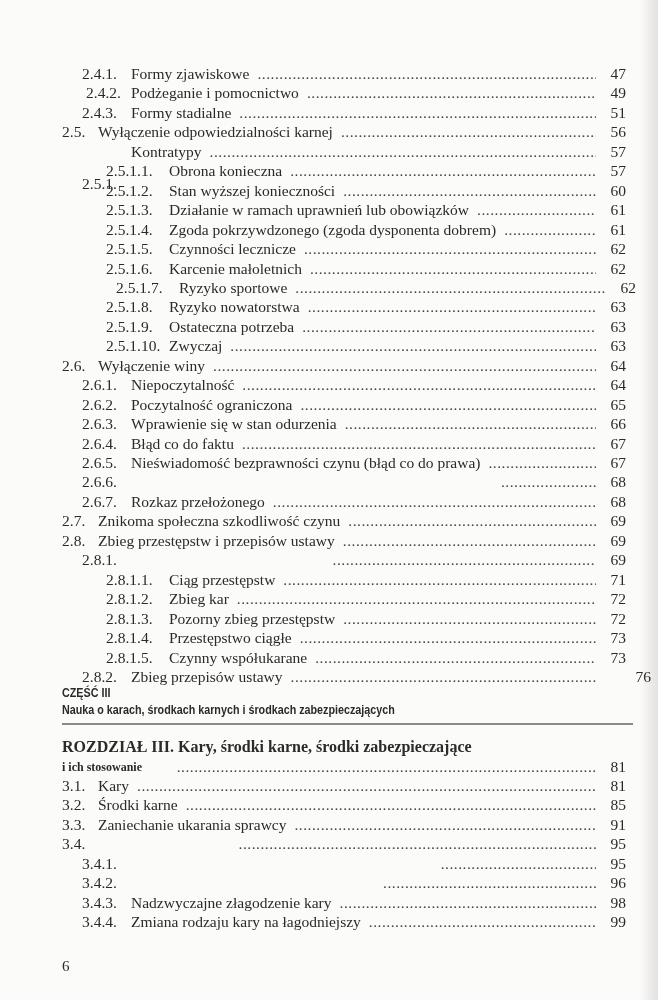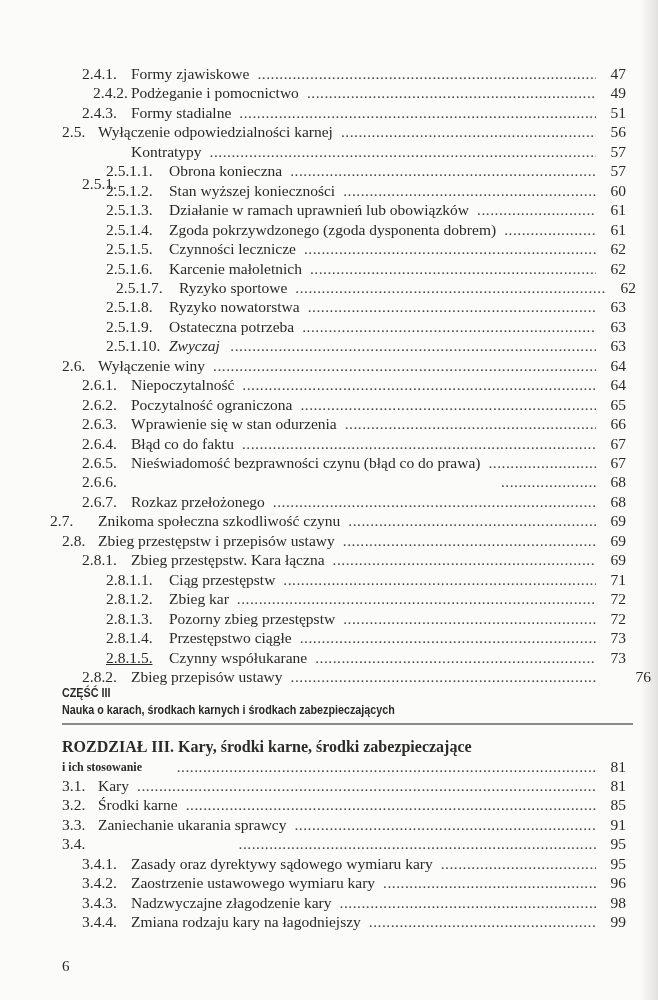--- a/index.html
+++ b/index.html
@@ -52,21 +52,21 @@
 <div class="edge"></div>
 
 <div class="toc" id="toc-top">
     <div class="row" style="top: 64px;">
       <span class="num" style="left: 82px;">2.4.1.</span>
       <span class="title" style="left: 131px;">Formy zjawiskowe</span>
       <span class="dots" style="left: 257.391px; width: 338.609px;">........................................................................................................................................................................................................</span>
       <span class="page">47</span>
     </div>
     <div class="row" style="top: 83.45px;">
-      <span class="num" style="left: 93px; text-align: center;">2.4.2.</span>
+      <span class="num" style="left: 86px; text-align: center;">2.4.2.</span>
       <span class="title" style="left: 131px;">Podżeganie i pomocnictwo</span>
       <span class="dots" style="left: 306.875px; width: 289.125px;">........................................................................................................................................................................................................</span>
       <span class="page">49</span>
     </div>
     <div class="row" style="top: 102.9px;">
       <span class="num" style="left: 82px;">2.4.3.</span>
       <span class="title" style="left: 131px;">Formy stadialne</span>
       <span class="dots" style="left: 239.312px; width: 356.688px;">........................................................................................................................................................................................................</span>
       <span class="page">51</span>
     </div>
@@ -131,21 +131,21 @@
       <span class="page">63</span>
     </div>
     <div class="row" style="top: 316.85px;">
       <span class="num" style="left: 106px;">2.5.1.9.</span>
       <span class="title" style="left: 169px;">Ostateczna potrzeba</span>
       <span class="dots" style="left: 302.219px; width: 293.781px;">........................................................................................................................................................................................................</span>
       <span class="page">63</span>
     </div>
     <div class="row" style="top: 336.3px;">
       <span class="num" style="left: 106px;">2.5.1.10.</span>
-      <span class="title" style="left: 169px; font-style: italic;">Zwyczaj</span>
+      <span class="title" style="left: 169px;">Zwyczaj</span>
       <span class="dots" style="left: 230.359px; width: 365.641px;">........................................................................................................................................................................................................</span>
       <span class="page">63</span>
     </div>
     <div class="row" style="top: 355.75px;">
       <span class="num" style="left: 62px; text-align: right;">2.6.</span>
       <span class="title" style="left: 98px;">Wyłączenie winy</span>
       <span class="dots" style="left: 213.094px; width: 382.906px;">........................................................................................................................................................................................................</span>
       <span class="page">64</span>
     </div>
     <div class="row" style="top: 375.2px;">
@@ -183,34 +183,33 @@
       <span class="dots" style="left: 500.984px; width: 95.0156px;">........................................................................................................................................................................................................</span>
       <span class="page">68</span>
     </div>
     <div class="row" style="top: 491.9px;">
       <span class="num" style="left: 82px;">2.6.7.</span>
       <span class="title" style="left: 131px;">Rozkaz przełożonego</span>
       <span class="dots" style="left: 272.844px; width: 323.156px;">........................................................................................................................................................................................................</span>
       <span class="page">68</span>
     </div>
     <div class="row" style="top: 511.35px;">
-      <span class="num" style="left: 50px;">2.7.</span>
+      <span class="num" style="left: 62px;">2.7.</span>
       <span class="title" style="left: 98px;">Znikoma społeczna szkodliwość czynu</span>
       <span class="dots" style="left: 348.344px; width: 247.656px;">........................................................................................................................................................................................................</span>
       <span class="page">69</span>
     </div>
     <div class="row" style="top: 530.8px;">
       <span class="num" style="left: 62px;">2.8.</span>
       <span class="title" style="left: 98px;">Zbieg przestępstw i przepisów ustawy</span>
       <span class="dots" style="left: 342.75px; width: 253.25px;">........................................................................................................................................................................................................</span>
       <span class="page">69</span>
     </div>
     <div class="row" style="top: 550.25px;">
       <span class="num" style="left: 82px;">2.8.1.</span>
-      <span class="title" style="left: 131px;">Zbieg przestępstw. Kara łączna</span>
       <span class="dots" style="left: 332.516px; width: 263.484px;">........................................................................................................................................................................................................</span>
       <span class="page">69</span>
     </div>
     <div class="row" style="top: 569.7px;">
       <span class="num" style="left: 106px;">2.8.1.1.</span>
       <span class="title" style="left: 169px;">Ciąg przestępstw</span>
       <span class="dots" style="left: 283.328px; width: 312.672px;">........................................................................................................................................................................................................</span>
       <span class="page">71</span>
     </div>
     <div class="row" style="top: 589.15px;">
@@ -225,21 +224,21 @@
       <span class="dots" style="left: 343.156px; width: 252.844px;">........................................................................................................................................................................................................</span>
       <span class="page">72</span>
     </div>
     <div class="row" style="top: 628.05px;">
       <span class="num" style="left: 106px;">2.8.1.4.</span>
       <span class="title" style="left: 169px;">Przestępstwo ciągłe</span>
       <span class="dots" style="left: 299.672px; width: 296.328px;">........................................................................................................................................................................................................</span>
       <span class="page">73</span>
     </div>
     <div class="row" style="top: 647.5px;">
-      <span class="num" style="left: 106px; text-decoration: underline;">2.8.1.5.</span>
+      <span class="num" style="left: 106px;">2.8.1.5.</span>
       <span class="title" style="left: 169px;">Czynny współukarane</span>
       <span class="dots" style="left: 315.188px; width: 280.812px;">........................................................................................................................................................................................................</span>
       <span class="page">73</span>
     </div>
     <div class="row" style="top: 666.95px; padding-left: 25px;">
       <span class="num" style="left: 82px;">2.8.2.</span>
       <span class="title" style="left: 131px;">Zbieg przepisów ustawy</span>
       <span class="dots" style="left: 290.531px; width: 305.469px;">........................................................................................................................................................................................................</span>
       <span class="page">76</span>
     </div>
@@ -277,27 +276,25 @@
       <span class="dots" style="left: 294.484px; width: 301.516px;">........................................................................................................................................................................................................</span>
       <span class="page">91</span>
     </div>
     <div class="row" style="top: 834.35px;">
       <span class="num" style="left: 62px;">3.4.</span>
       <span class="dots" style="left: 238.594px; width: 357.406px;">........................................................................................................................................................................................................</span>
       <span class="page">95</span>
     </div>
     <div class="row" style="top: 853.8px;">
       <span class="num" style="left: 82px;">3.4.1.</span>
-      <span class="title" style="left: 131px;">Zasady oraz dyrektywy sądowego wymiaru kary</span>
       <span class="dots" style="left: 440.734px; width: 155.266px;">........................................................................................................................................................................................................</span>
       <span class="page">95</span>
     </div>
     <div class="row" style="top: 873.25px;">
       <span class="num" style="left: 82px;">3.4.2.</span>
-      <span class="title" style="left: 131px;">Zaostrzenie ustawowego wymiaru kary</span>
       <span class="dots" style="left: 383.047px; width: 212.953px;">........................................................................................................................................................................................................</span>
       <span class="page">96</span>
     </div>
     <div class="row" style="top: 892.7px;">
       <span class="num" style="left: 82px;">3.4.3.</span>
       <span class="title" style="left: 131px;">Nadzwyczajne złagodzenie kary</span>
       <span class="dots" style="left: 339.531px; width: 256.469px;">........................................................................................................................................................................................................</span>
       <span class="page">98</span>
     </div>
     <div class="row" style="top: 912.15px;">

